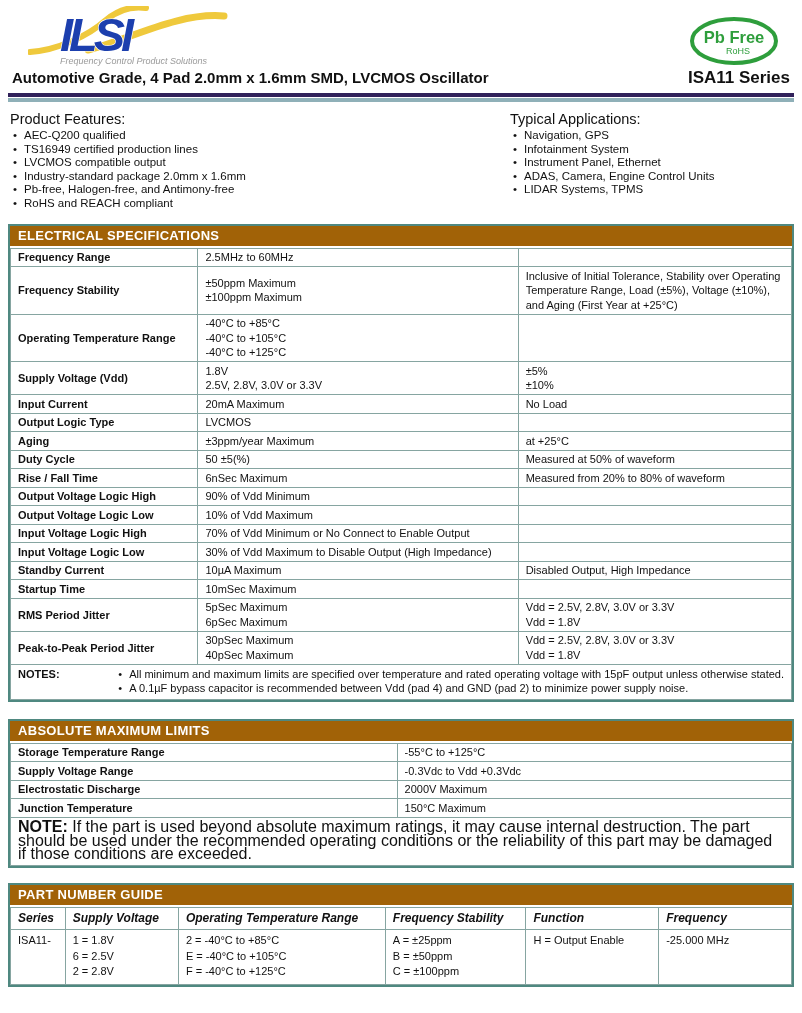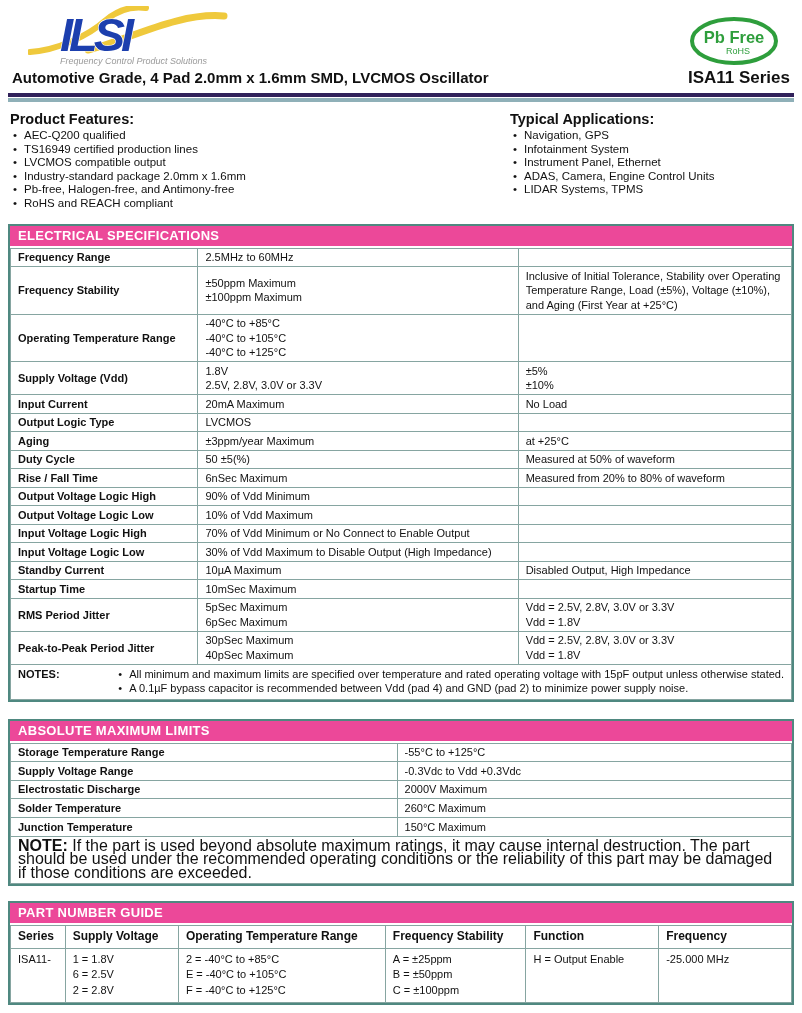--- a/index.html
+++ b/index.html
@@ -20,45 +20,45 @@
   .doc-title { font-size:15px; font-weight:bold; }
   .doc-series { font-size:17px; font-weight:bold; }
   .rule { margin-top:5px; }
   .rule .r1 { height:4px; background:#30215A; }
   .rule .r2 { height:4px; background:#8FB0B8; margin-top:1px; }
 
   
   .cols { display:flex; margin-top:9px; }
   .col-left { width:502px; padding-left:2px; }
   .col-right { flex:1; }
-  .sec-head { font-size:14.5px; font-weight:bold; }
+  .sec-head { font-size:14.5px; font-weight:normal; }
   ul.blist { list-style:none; margin-top:2px; }
   ul.blist li { font-size:11.5px; line-height:13.6px; padding-left:14px; position:relative; }
   ul.blist li::before { content:"•"; position:absolute; left:3px; }
 
   
   .tbl-box { border:2px solid #4F8880; margin-top:0; }
-  .bar { background:#ec4899; color:#fff; font-weight:bold; font-size:13px;
+  .bar { background:#a16207; color:#fff; font-weight:bold; font-size:13px;
          padding:2px 8px 3px 8px; letter-spacing:.3px; border-bottom:2px solid #fff; }
   table { border-collapse:collapse; width:100%; table-layout:fixed; }
   td, th { border:1px solid #86A5A1; font-size:11px; line-height:1.32;
            padding:1.5px 7px; vertical-align:middle; text-align:left; }
   td.param, th { font-weight:bold; }
   .elec-spacer { height:17px; } .abs-spacer { height:15px; }
 
   .notes-cell { padding:2px 7px 4px 7px; }
   .notes-flex { display:flex;justify-content:space-between; }
   .notes-label { font-weight:bold; font-size:11px; margin-right:14px; white-space:nowrap; }
   ul.nlist { list-style:none; }
   ul.nlist li { font-size:11px; line-height:14px; padding-left:12px; position:relative; }
   ul.nlist li::before { content:"•"; position:absolute; left:1px; }
   .note-inline { font-size:16px; line-height:13.5px; padding:2px 7px 4px 7px; }
   .note-inline b { font-weight:bold; }
 
-  .pn-table th { font-size:12px; padding:3px 7px; }
+  .pn-table th { font-size:12px; padding:3px 7px;font-style:italic; }
   .pn-table td { vertical-align:top; }
   .pn-data td { padding-top:3px; padding-bottom:4px; }
   .pn-data td div { line-height:15.5px; }
 
   
   .elec-c1{width:24%;} .elec-c2{width:41%;} .elec-c3{width:35%;}
   .abs-c1{width:49.5%;} .abs-c2{width:50.5%;}
   .pn-c1{width:7%;} .pn-c2{width:14.5%;} .pn-c3{width:26.5%;}
   .pn-c4{width:18%;} .pn-c5{width:17%;} .pn-c6{width:17%;}
 </style>
@@ -306,24 +306,20 @@
           </tr>
           <tr>
             <td class="param">Supply Voltage Range</td>
             <td>-0.3Vdc to Vdd +0.3Vdc</td>
           </tr>
           <tr>
             <td class="param">Electrostatic Discharge</td>
             <td>2000V Maximum</td>
           </tr>
           <tr>
-            <td class="param">Solder Temperature</td>
-            <td>260°C Maximum</td>
-          </tr>
-          <tr>
             <td class="param">Junction Temperature</td>
             <td>150°C Maximum</td>
           </tr>
           <tr>
             <td colspan="2" class="note-inline"><b>NOTE:</b><span> If the part is used beyond absolute maximum ratings, it may cause internal destruction. The part should be used under the recommended operating conditions or the reliability of this part may be damaged if those conditions are exceeded.</span></td>
           </tr>
         </tbody>
     </table>
   </div>
 

